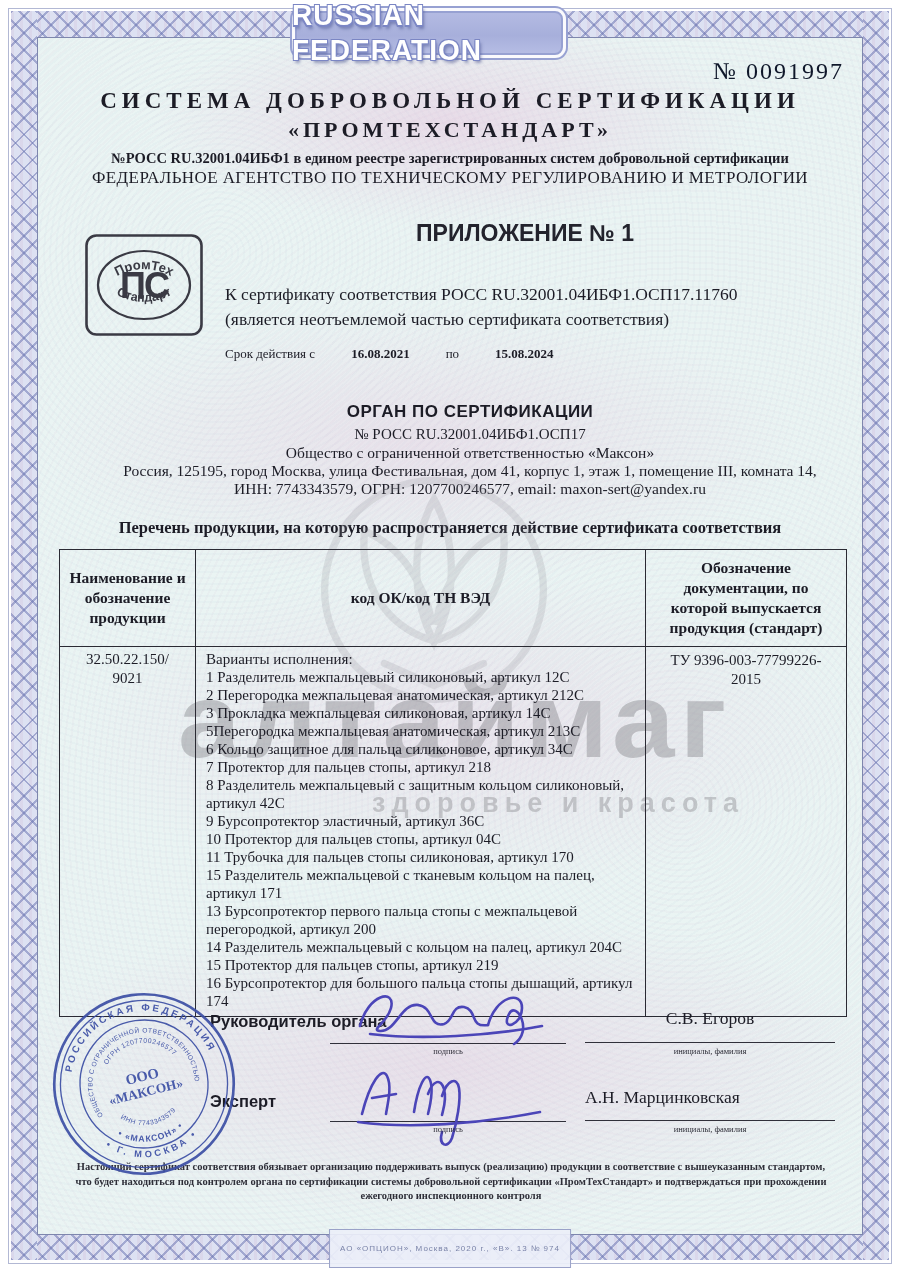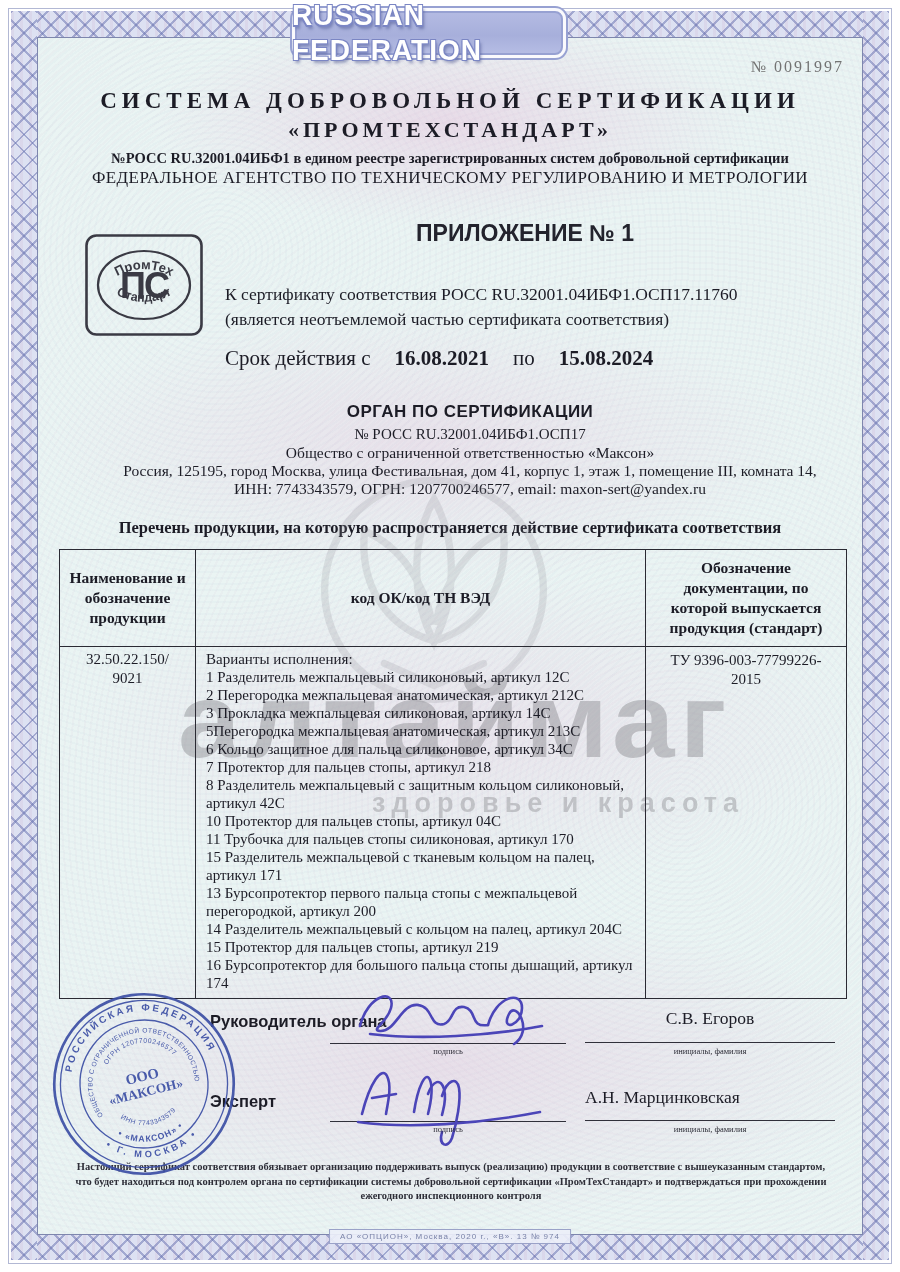--- a/index.html
+++ b/index.html
@@ -35,33 +35,33 @@
 
   
   .banner{position:absolute;left:292px;top:8px;width:274px;height:50px;border-radius:11px;
     background:linear-gradient(180deg,#b6bde4 0%,#a7afdb 55%,#b9c0e6 100%);
     box-shadow:0 0 0 2px #97a1d2, inset 0 0 0 3px rgba(255,255,255,.95), inset 0 0 0 5px #97a1d2;
     display:flex;align-items:center;justify-content:center;z-index:6;}
   .banner span{font-family:"Liberation Sans",sans-serif;font-weight:bold;font-size:28px;
     letter-spacing:1px;color:#fff;transform:scaleY(1.08);
     text-shadow:1px 1px 0 #7b86c4,-1px -1px 0 #7b86c4,1px -1px 0 #7b86c4,-1px 1px 0 #7b86c4,2px 3px 3px rgba(70,80,140,.55);}
 
-  .serial{position:absolute;right:56px;top:58px;font-size:16px;letter-spacing:2px;color:#737373;z-index:6;}
+  .serial{position:absolute;right:56px;top:58px;font-size:24px;letter-spacing:2px;color:#0f172a;z-index:6;}
 
   .h1{top:88px;font-size:23px;font-weight:bold;letter-spacing:5px;}
   .h2{top:117px;font-size:22px;font-weight:bold;letter-spacing:4px;}
   .registry{top:150px;font-size:14.5px;font-weight:bold;}
   .agency{top:168px;font-size:17px;font-weight:normal;letter-spacing:.4px;}
 
   .apx{position:absolute;left:200px;right:50px;top:220px;text-align:center;
        font-family:"Liberation Sans",sans-serif;font-weight:bold;font-size:23px;color:#23232d;}
 
   .cert1{left:225px;top:284px;font-size:17.5px;}
   .cert2{left:225px;top:309px;font-size:17.5px;}
-  .valid{left:225px;top:346px;font-size:21px;display:flex;gap:24px;justify-content:space-between;}
+  .valid{left:225px;top:346px;font-size:13px;display:flex;gap:36px;justify-content:space-between;}
   .valid b{font-weight:bold;}
 
   .organ-title{top:402px;font-family:"Liberation Sans",sans-serif;font-weight:bold;font-size:17px;letter-spacing:.5px;}
   .organ-number{top:426px;font-size:15px;}
   .organ-name{top:444px;font-size:15.5px;}
   .organ-address{top:462px;font-size:15.5px;}
   .organ-contacts{top:480px;font-size:15.5px;}
   .products{top:518px;left:50px;right:50px;font-weight:bold;font-size:16.5px;}
 
   
@@ -88,21 +88,21 @@
   .namebox2{left:585px;top:1074px;width:250px;height:47px;border-bottom:1.5px solid #30303a;
             display:flex;align-items:flex-end;justify-content:flex-start;font-size:17.5px;padding-bottom:12px;box-sizing:border-box;z-index:4;}
   .namelabel1{left:585px;top:1046px;width:250px;text-align:center;font-size:8.5px;color:#2c2c36;z-index:4;}
   .namelabel2{left:585px;top:1124px;width:250px;text-align:center;font-size:8.5px;color:#2c2c36;z-index:4;}
   .sig-svg{position:absolute;left:14px;top:-20px;overflow:visible;}
 
   .stamp{position:absolute;left:46px;top:986px;width:196px;height:196px;transform:rotate(-8deg);opacity:.92;z-index:5;}
 
   .footnote{position:absolute;left:68px;top:1160px;width:766px;text-align:center;
             font-weight:bold;font-size:10.5px;line-height:14.5px;color:#2e2e38;z-index:4;}
-  .printinfo{position:absolute;left:50%;transform:translateX(-50%);top:1229px;padding:0 10px;
+  .printinfo{position:absolute;left:50%;transform:translateX(-50%);top:1229px;padding:12px 10px;
              font-family:"Liberation Sans",sans-serif;font-size:8px;line-height:13px;letter-spacing:1px;
              color:#7a83a8;background:rgba(236,239,249,.92);border:1px solid #9aa2c8;white-space:nowrap;z-index:6;}
 
   
   .wm-emblem{position:absolute;left:313px;top:472px;width:242px;height:242px;opacity:.20;z-index:2;pointer-events:none;}
   .wm-brand{position:absolute;left:178px;top:660px;font-family:"Liberation Sans",sans-serif;font-weight:bold;
             font-size:106px;letter-spacing:5px;color:#7f7f84;opacity:.40;z-index:2;pointer-events:none;
             transform:scaleX(1.06);transform-origin:left;}
   .wm-slogan{position:absolute;left:372px;top:788px;font-family:"Liberation Sans",sans-serif;font-weight:bold;
              font-size:27px;letter-spacing:6px;color:#8b8b90;opacity:.42;z-index:2;pointer-events:none;}
@@ -187,20 +187,21 @@
     </div>
     <div class="tc td td-items">
         <div class="item-line">Варианты исполнения:</div>
         <div class="item-line">1 Разделитель межпальцевый силиконовый, артикул 12С</div>
         <div class="item-line">2 Перегородка межпальцевая анатомическая, артикул 212С</div>
         <div class="item-line">3 Прокладка межпальцевая силиконовая, артикул 14С</div>
         <div class="item-line">5Перегородка межпальцевая анатомическая, артикул 213С</div>
         <div class="item-line">6 Кольцо защитное для пальца силиконовое, артикул 34С</div>
         <div class="item-line">7 Протектор для пальцев стопы, артикул 218</div>
         <div class="item-line">8 Разделитель межпальцевый с защитным кольцом силиконовый, артикул 42С</div>
+        <div class="item-line">9 Бурсопротектор эластичный, артикул 36С</div>
         <div class="item-line">10 Протектор для пальцев стопы, артикул 04С</div>
         <div class="item-line">11 Трубочка для пальцев стопы силиконовая, артикул 170</div>
         <div class="item-line">15 Разделитель межпальцевой с тканевым кольцом на палец, артикул 171</div>
         <div class="item-line">13 Бурсопротектор первого пальца стопы с межпальцевой перегородкой, артикул 200</div>
         <div class="item-line">14 Разделитель межпальцевый с кольцом на палец, артикул 204С</div>
         <div class="item-line">15 Протектор для пальцев стопы, артикул 219</div>
         <div class="item-line">16 Бурсопротектор для большого пальца стопы дышащий, артикул 174</div>
       </div>
     <div class="tc td td-std">
       <div>ТУ 9396-003-77799226-</div>

